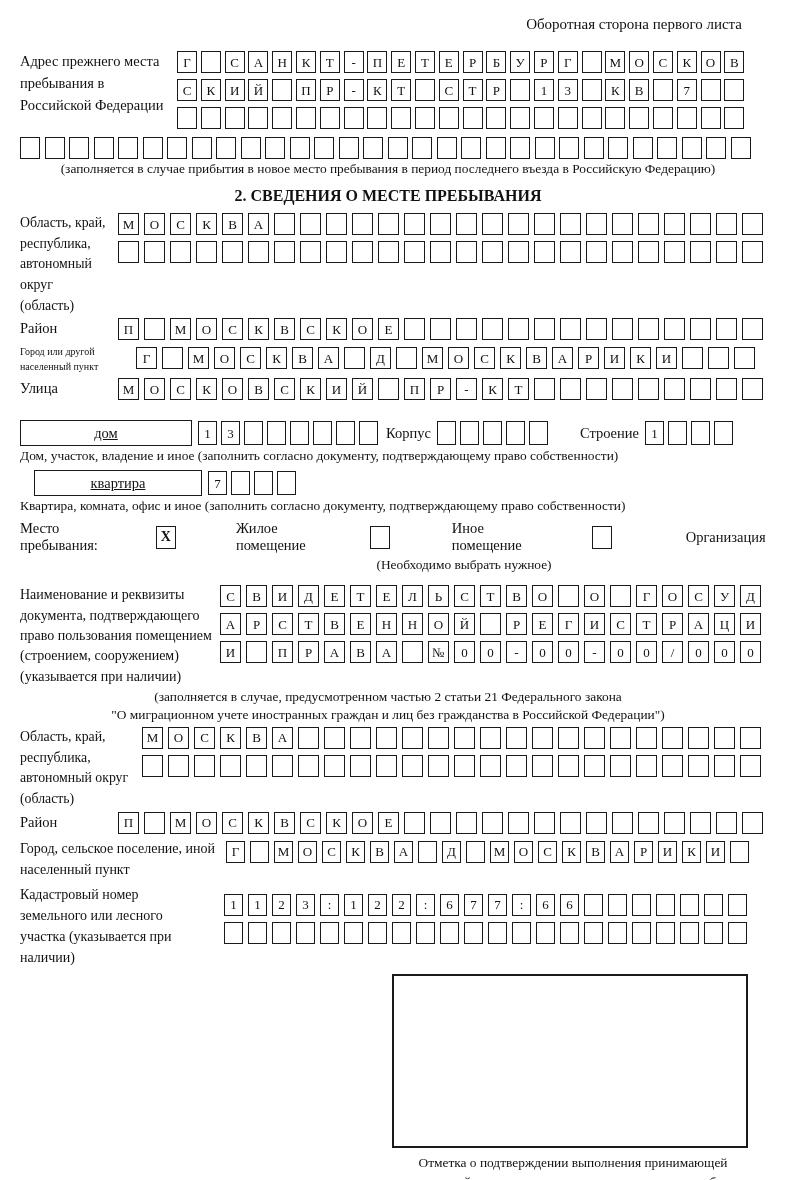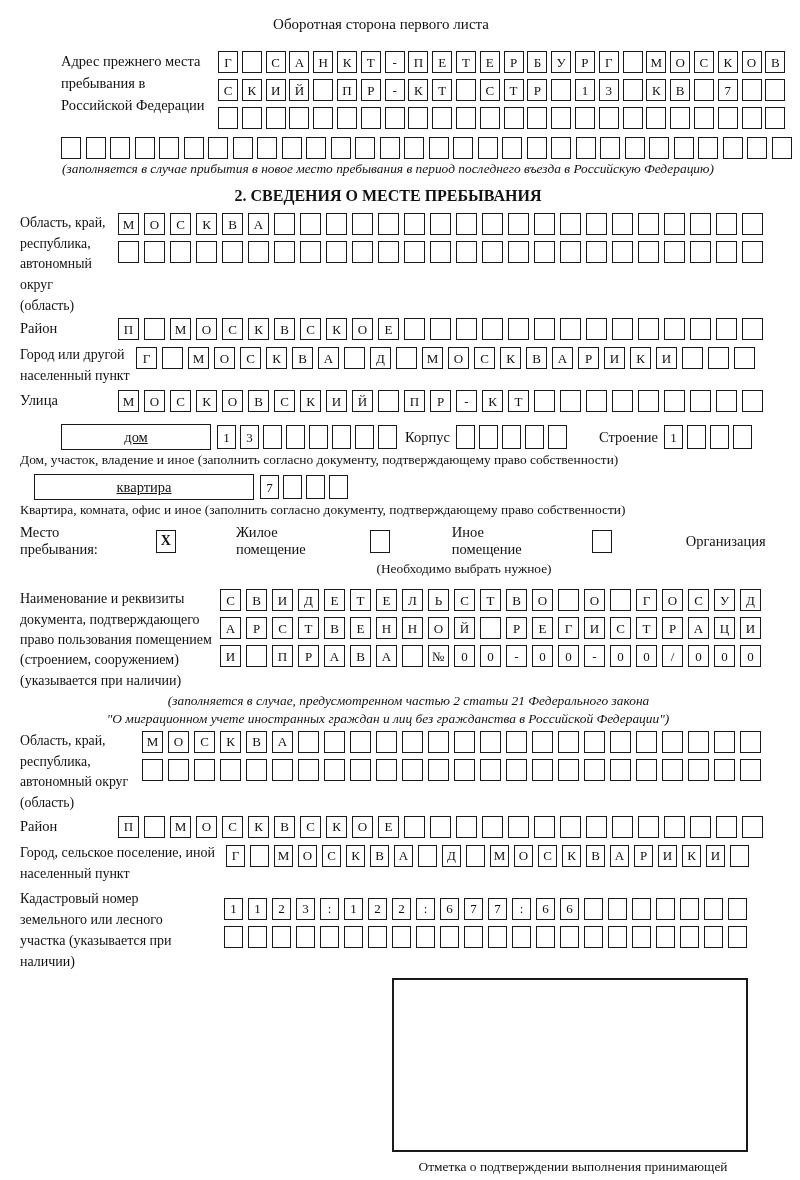--- a/index.html
+++ b/index.html
@@ -4,55 +4,55 @@
 <style>
   html,body{margin:0;padding:0;background:#fff;}
   .page{
     position:relative;
     width:800px;height:1180px;
     box-sizing:border-box;
     padding:16px 44px 10px 20px;
     font-family:"Liberation Serif","DejaVu Serif",serif;
     color:#111;background:#fff;overflow:hidden;
   }
-  .hdr-note{text-align:center;font-size:15px;padding-right:14px;margin-bottom:18px;}
+  .hdr-note{text-align:right;font-size:15px;padding-right:14px;margin-bottom:18px;}
   .flexrow{display:flex;align-items:flex-start;}
   .lblcol{font-size:14.5px;line-height:1.5;}
   .rows > .br{margin-bottom:6px;}
   .br{display:flex;}
   .cell{
     box-sizing:border-box;flex:0 0 auto;
     border:1.5px solid #1a1a1a;background:#fff;
     height:22px;display:flex;align-items:center;justify-content:center;
     font-size:13px;line-height:1;
   }
   
   .c24 .cell{width:20px;margin-right:3.8px;}
   .c30 .cell{width:20px;margin-right:4.5px;}
   .c25 .cell{width:21px;margin-right:5px;}
   .cfg .cell{width:19px;margin-right:5px;}
   .cdm .cell{width:19px;margin-right:4px;height:24px;}
   .caption{font-size:13.4px;margin:2px 0 6px 0;}
-  .caption.center{text-align:center;font-style:italic;}
+  .caption.center{text-align:center;}
   .sec-title{text-align:center;font-weight:bold;font-size:16px;margin:10px 0 8px 0;}
   .widebox{
     box-sizing:border-box;border:1.6px solid #1a1a1a;height:26px;
     display:flex;align-items:center;justify-content:center;font-size:14.5px;text-decoration:underline;
   }
   .inline-lbl{font-size:14.5px;line-height:26px;white-space:nowrap;}
   .chk{
     box-sizing:border-box;border:1.5px solid #1a1a1a;width:20px;height:23px;
     display:flex;align-items:center;justify-content:center;
     font-size:14px;font-weight:bold;flex:0 0 auto;
   }
   .mesto-row{display:flex;align-items:center;font-size:14.5px;margin-top:4px;gap:48px;}
   .stamp-wrap{margin-left:372px;width:362px;margin-top:6px;}
   .stamp-box{box-sizing:border-box;border:2px solid #1a1a1a;width:356px;height:174px;background:#fff;}
   .stamp-note{font-size:13.4px;text-align:center;line-height:1.42;margin-top:5px;}
-  .mb2{margin-bottom:2px;margin-left:41px;} .mb4{margin-bottom:4px;} .mb6{margin-bottom:12px;}
+  .mb2{margin-bottom:2px;} .mb4{margin-bottom:4px;} .mb6{margin-bottom:20px;}
 </style>
 </head>
 <body>
 
 <div class="page">
 
   <div class="hdr-note">Оборотная сторона первого листа</div>
 
   <div class="flexrow mb2">
     <div class="lblcol" style="width:155px;flex:0 0 auto;">Адрес прежнего места пребывания в Российской Федерации</div>
@@ -258,21 +258,21 @@
         <div class="cell"></div>
         <div class="cell"></div>
         <div class="cell"></div>
         <div class="cell"></div>
         <div class="cell"></div>
         <div class="cell"></div>
       </div>
   </div>
 
   <div class="flexrow mb4">
-    <div class="lblcol" style="width:112px;flex:0 0 auto;font-size:14px;">Город или другой населенный пункт</div>
+    <div class="lblcol" style="width:112px;flex:0 0 auto;font-size:10px;">Город или другой населенный пункт</div>
     <div class="br c25" style="margin-left:4px;margin-top:3px;">
         <div class="cell">Г</div>
         <div class="cell"></div>
         <div class="cell">М</div>
         <div class="cell">О</div>
         <div class="cell">С</div>
         <div class="cell">К</div>
         <div class="cell">В</div>
         <div class="cell">А</div>
         <div class="cell"></div>
@@ -349,21 +349,21 @@
     <div class="br cdm">
         <div class="cell">1</div>
         <div class="cell"></div>
         <div class="cell"></div>
         <div class="cell"></div>
       </div>
   </div>
   <div class="caption">Дом, участок, владение и иное (заполнить согласно документу, подтверждающему право собственности)</div>
 
   <div class="flexrow mb2" style="align-items:center;margin-left:14px;">
-    <div class="widebox" style="width:220px;">квартира</div>
+    <div class="widebox" style="width:168px;">квартира</div>
     <div class="br cdm" style="margin-left:6px;">
         <div class="cell">7</div>
         <div class="cell"></div>
         <div class="cell"></div>
         <div class="cell"></div>
       </div>
   </div>
   <div class="caption">Квартира, комната, офис и иное (заполнить согласно документу, подтверждающему право собственности)</div>
 
   <div class="mesto-row">

